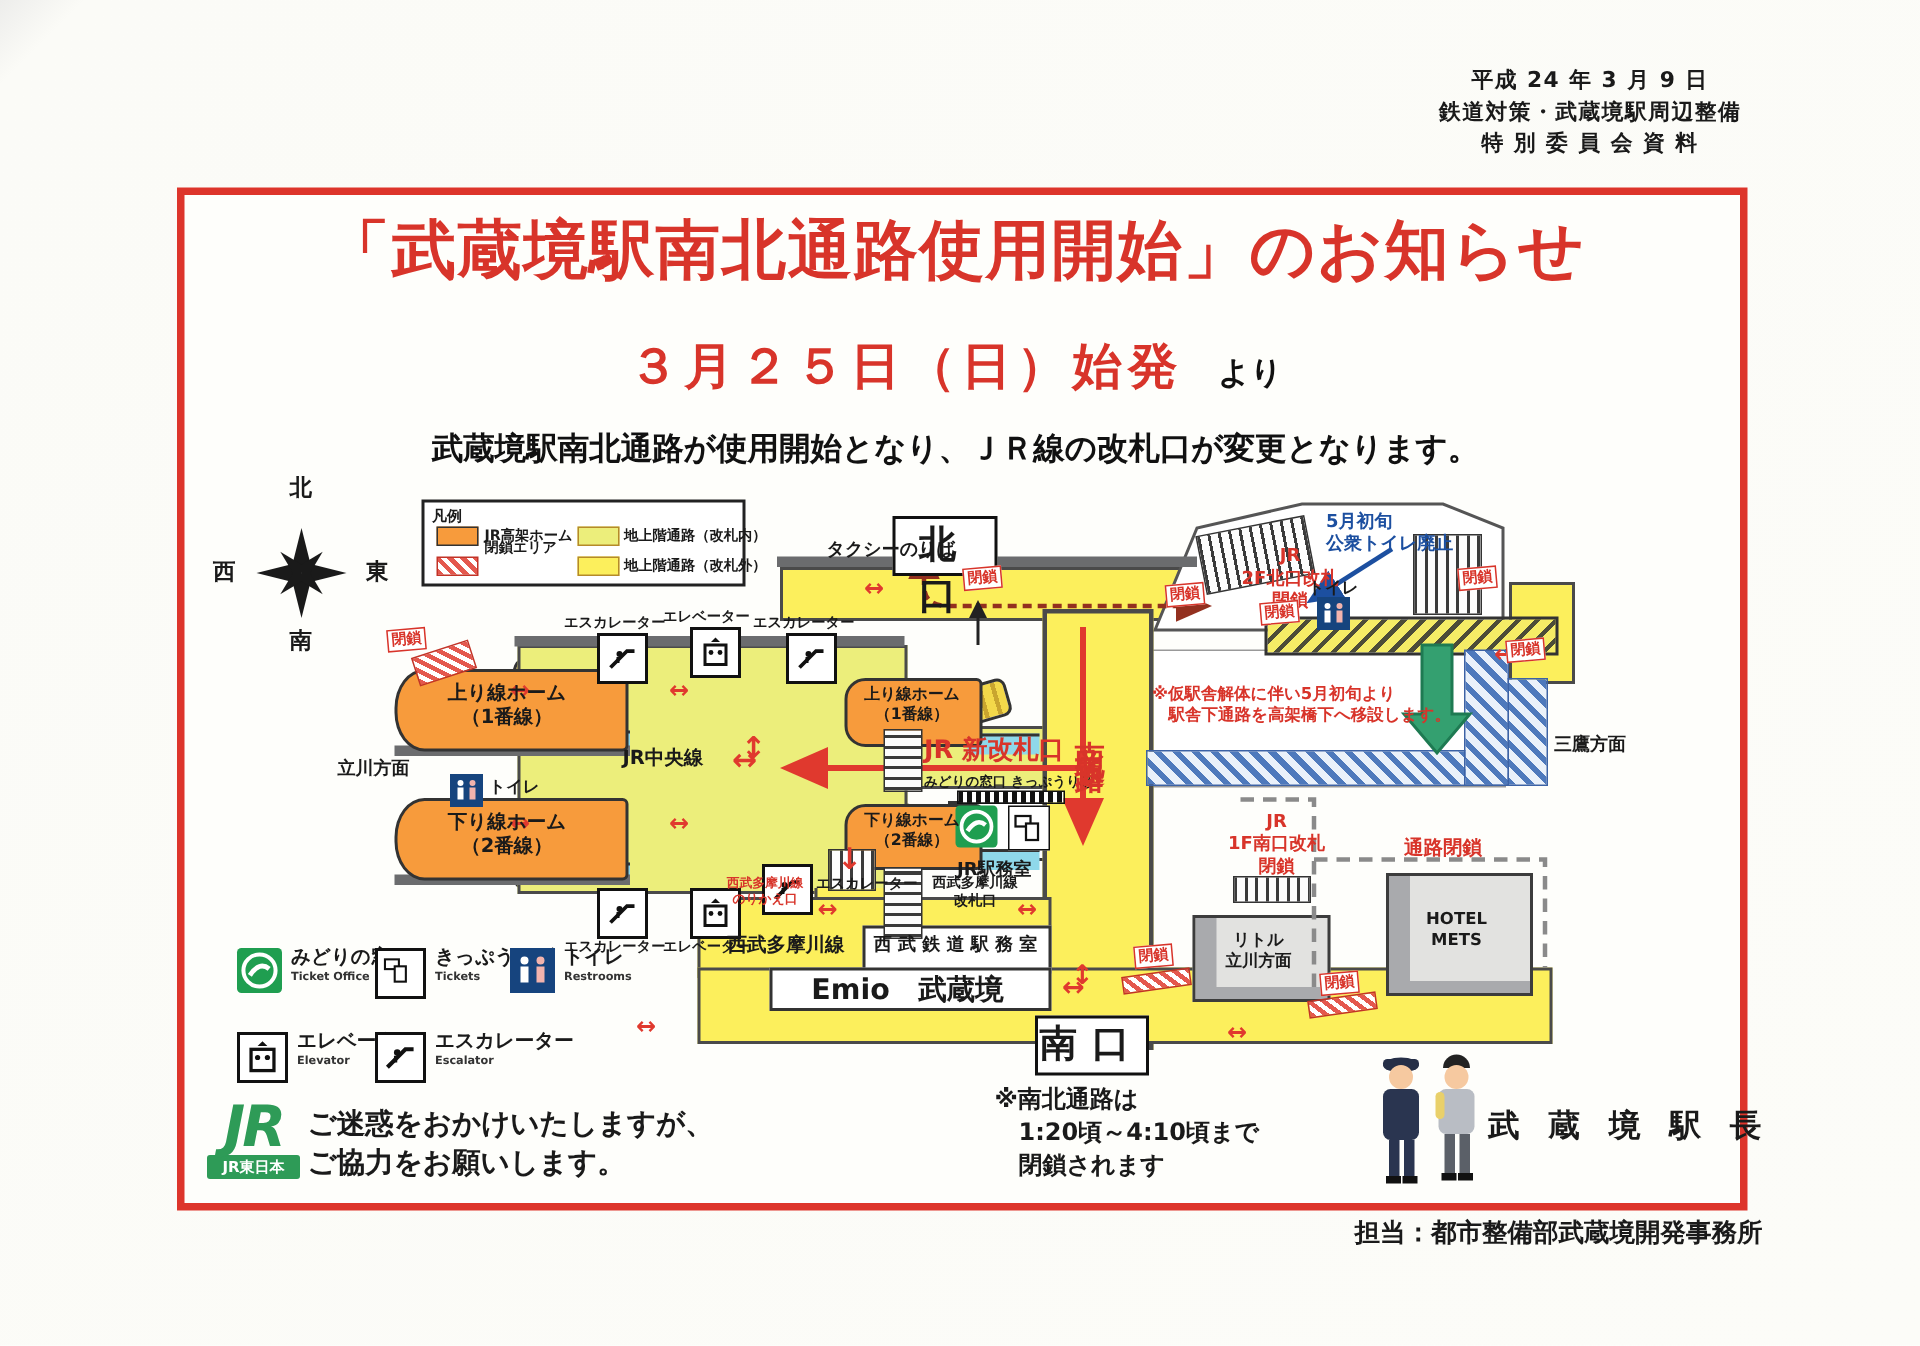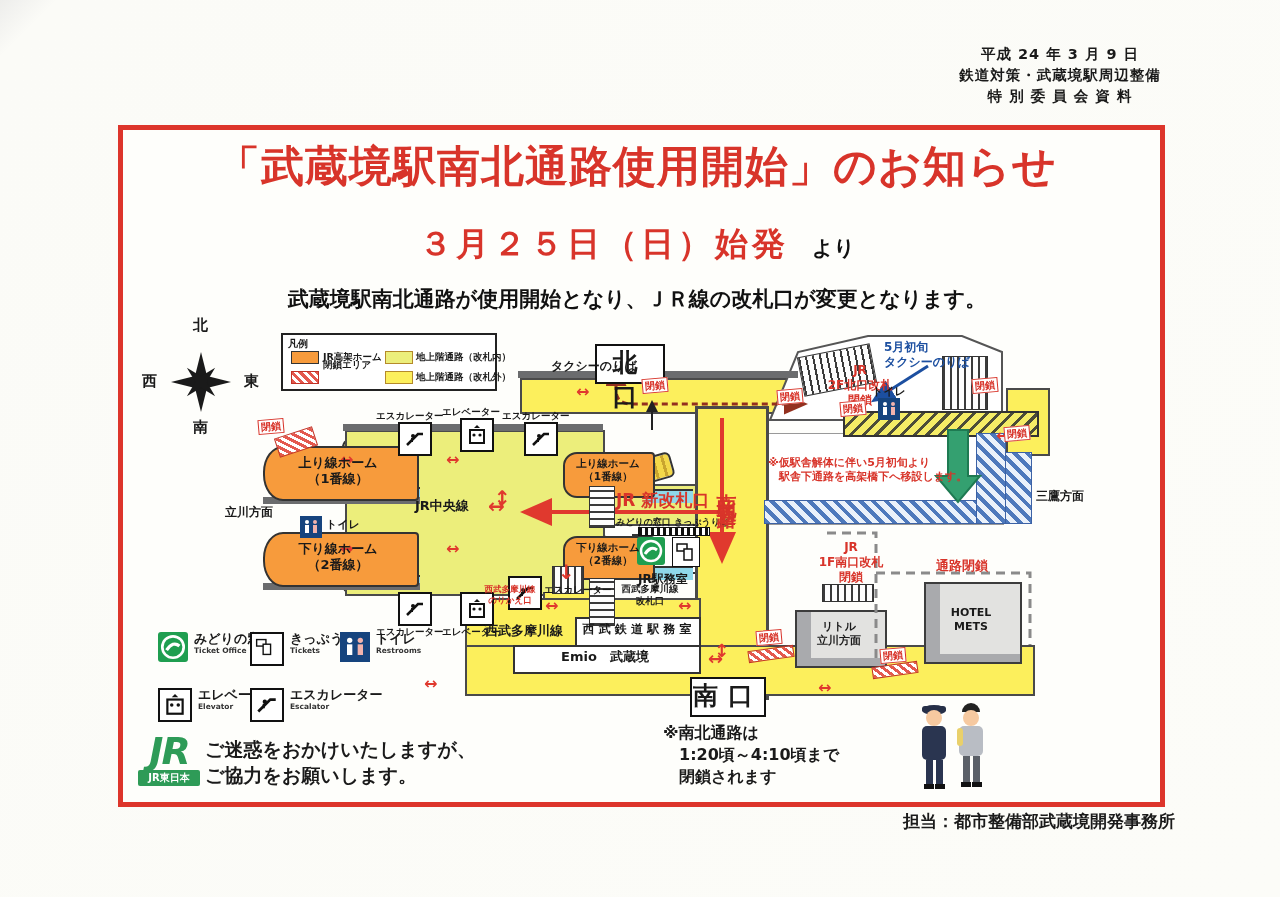--- a/index.html
+++ b/index.html
@@ -301,21 +301,21 @@
     </svg>
 </div>
 
 <div class="abs gatebox z7" style="left:595px;top:344px;width:66px;height:36px">北口</div>
 <div class="abs gatebox z7" style="left:690px;top:677px;width:72px;height:36px">南口</div>
 <div class="lbl z7" style="left:551px;top:359px;font-size:12px">タクシーのりば</div>
 <div class="lbl red ctr z7" style="left:815px;top:363px;width:90px;font-size:12px">JR
 2F北口改札
 閉鎖</div>
 <div class="lbl blue z7" style="left:884px;top:340px;font-size:12px">5月初旬
-タクシーのりば</div>
+公衆トイレ廃止</div>
 <div class="lbl z7" style="left:872px;top:385px;font-size:11px">トイレ</div>
 <div class="lbl z7" style="left:1036px;top:489px;font-size:12px">三鷹方面</div>
 <div class="lbl z7" style="left:225px;top:505px;font-size:12px">立川方面</div>
 <div class="lbl ctr z7" style="left:278px;top:455px;width:120px;font-size:13px">上り線ホーム
 （1番線）</div>
 <div class="lbl ctr z7" style="left:567px;top:457px;width:82px;font-size:10.5px">上り線ホーム
 （1番線）</div>
 <div class="lbl ctr z7" style="left:278px;top:541px;width:120px;font-size:13px">下り線ホーム
 （2番線）</div>
 <div class="lbl ctr z7" style="left:567px;top:541px;width:82px;font-size:10.5px">下り線ホーム
@@ -334,21 +334,21 @@
 <div class="lbl ctr z7" style="left:800px;top:620px;width:78px;font-size:11px">リトル
 立川方面</div>
 <div class="lbl ctr z7" style="left:936px;top:606px;width:70px;font-size:11px">HOTEL
 METS</div>
 <div class="lbl red ctr z7" style="left:468px;top:584px;width:84px;font-size:8.5px">西武多摩川線
 のりかえ口</div>
 <div class="lbl ctr z7" style="left:614px;top:583px;width:72px;font-size:9.5px">西武多摩川線
 改札口</div>
 <div class="lbl z7" style="left:485px;top:623px;font-size:13px">西武多摩川線</div>
 <div class="lbl ctr z7" style="left:578px;top:622px;width:118px;font-size:12px">西 武 鉄 道 駅 務 室</div>
-<div class="lbl ctr z7" style="left:516px;top:649px;width:178px;font-size:13px">Emio　武蔵境</div>
+<div class="lbl ctr z7" style="left:516px;top:649px;width:178px;font-size:19px">Emio　武蔵境</div>
 
 <div class="lbl z7" style="left:376px;top:410px;font-size:9.5px">エスカレーター</div>
 <div class="lbl z7" style="left:442px;top:406px;font-size:9.5px">エレベーター</div>
 <div class="lbl z7" style="left:502px;top:410px;font-size:9.5px">エスカレーター</div>
 <div class="lbl z7" style="left:376px;top:626px;font-size:9.5px">エスカレーター</div>
 <div class="lbl z7" style="left:442px;top:626px;font-size:9.5px">エレベーター</div>
 <div class="lbl z7" style="left:544px;top:584px;font-size:9.5px">エスカレーター</div>
 <div class="lbl z7" style="left:326px;top:518px;font-size:11px">トイレ</div>
 
 <div class="closed-tag" style="left:258px;top:419px">閉鎖</div>
@@ -455,14 +455,15 @@
     <circle cx="59" cy="20" r="8" fill="#f6c9a0"></circle>
     <rect x="47" y="28" width="24" height="30" rx="5" fill="#b9bdc4"></rect>
     <rect x="45" y="30" width="6" height="18" rx="3" fill="#e9d06a"></rect>
     <rect x="51" y="58" width="7" height="28" fill="#5b6068"></rect>
     <rect x="61" y="58" width="7" height="28" fill="#5b6068"></rect>
     <rect x="49" y="84" width="10" height="5" fill="#111"></rect>
     <rect x="60" y="84" width="10" height="5" fill="#111"></rect>
   </svg>
 </div>
 <div class="sig">
+  <div>武 蔵 境 駅 長</div>
 </div>
 <div class="contact">担当：都市整備部武蔵境開発事務所</div>
 
 </body></html>

